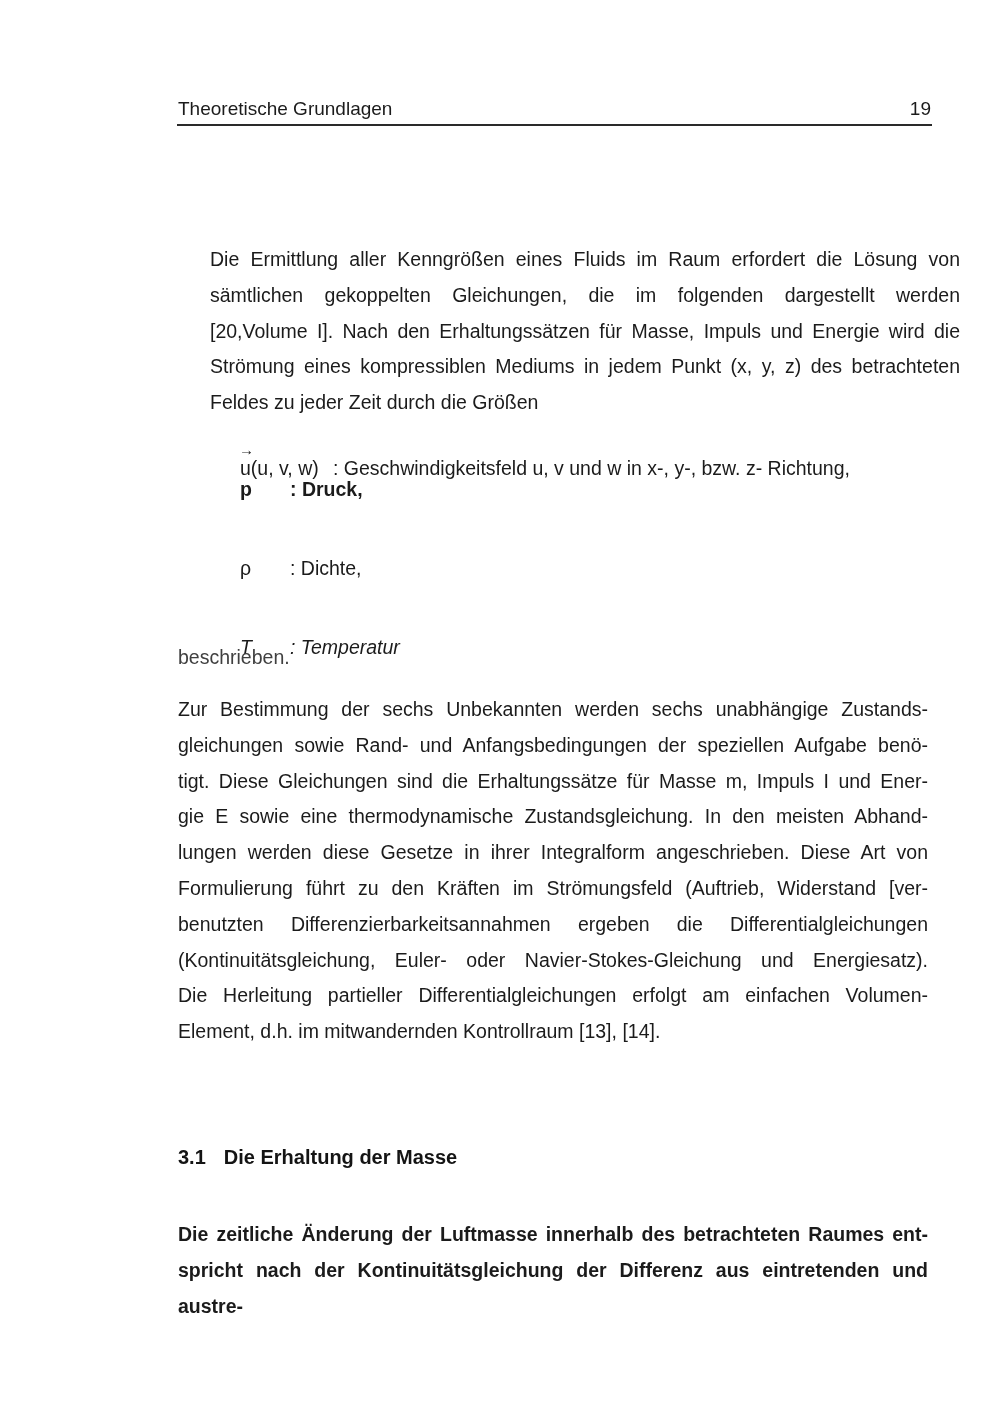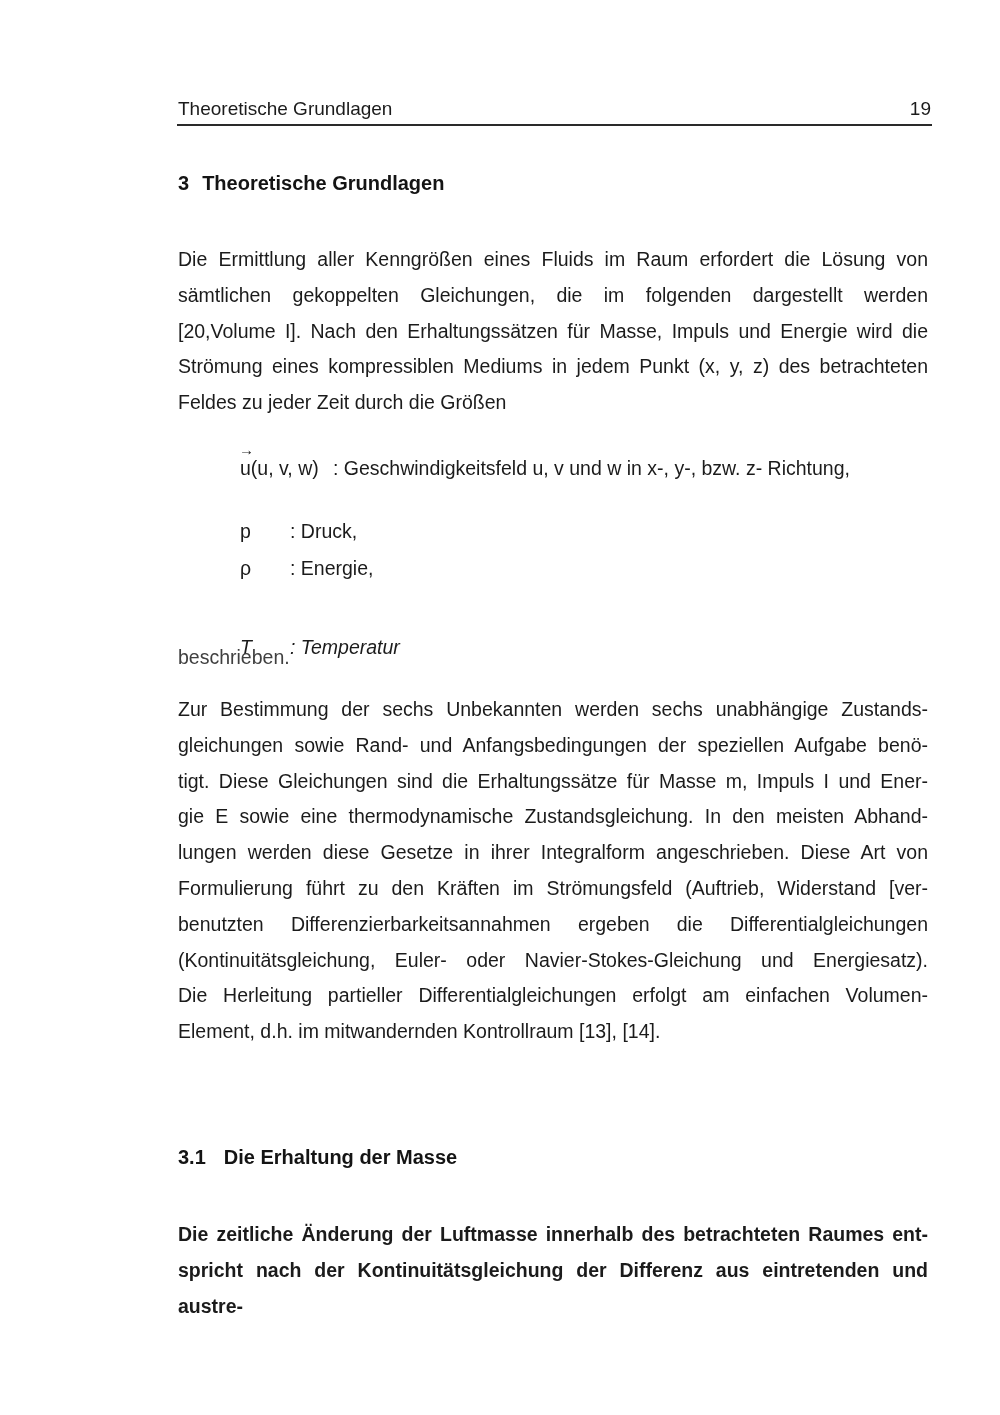--- a/index.html
+++ b/index.html
@@ -64,34 +64,34 @@
     color: #1b1b1b;
   }
   .para .jline {
     text-align: justify;
     text-align-last: justify;
   }
   .para .jline.last {
     text-align: justify;
     text-align-last: left;
   }
-  .para1 { top: 242px; }
+  .para1 { top: 242px; margin-left: 32px; }
   .para2 { top: 692px; }
   .para3 { top: 1217px; font-weight: bold; }
   
   .def-row {
     position: absolute;
     left: 240px;
     font-size: 19.5px;
     line-height: 23px;
     white-space: nowrap;
     color: #1b1b1b;
   }
   .def-row-u   { top: 457px; }
-  .def-row-p   { top: 520px; }
+  .def-row-p   { top: 478px; font-weight: bold; }
   .def-row-rho { top: 557px; }
   .def-row-T   { top: 636px; font-style: italic; }
   .def-symbol {
     display: inline-block;
     min-width: 50px;
   }
   .def-row-u .def-symbol { min-width: 93px; }
   .sym-anchor { position: relative; display: inline-block; }
   .vector-arrow {
     position: absolute;
@@ -114,42 +114,39 @@
 <body>
 
 <div class="page">
 
   <div class="running-header">
     <span>Theoretische Grundlagen</span>
     <span>19</span>
   </div>
   <div class="header-rule"></div>
 
-  <div class="chapter-heading">
-    <span class="h-num">3</span><span>Theoretische Grundlagen</span>
-  </div>
 
   <div class="para para1">
     <div class="jline">Die Ermittlung aller Kenngrößen eines Fluids im Raum erfordert die Lösung von</div>
     <div class="jline">sämtlichen gekoppelten Gleichungen, die im folgenden dargestellt werden</div>
     <div class="jline">[20,Volume I]. Nach den Erhaltungssätzen für Masse, Impuls und Energie wird die</div>
     <div class="jline">Strömung eines kompressiblen Mediums in jedem Punkt (x, y, z) des betrachteten</div>
     <div class="jline last">Feldes  zu jeder Zeit durch die Größen</div>
   </div>
 
   <div class="def-row def-row-u">
     <span class="def-symbol"><span class="sym-anchor"><span class="vector-arrow">→</span><span>u(u, v, w)</span></span></span><span>: Geschwindigkeitsfeld u, v und w in x-, y-, bzw. z- Richtung,</span>
   </div>
 
   <div class="def-row def-row-p">
     <span class="def-symbol">p</span><span>: Druck,</span>
   </div>
 
   <div class="def-row def-row-rho">
-    <span class="def-symbol">ρ</span><span>: Energie,</span>
+    <span class="def-symbol">ρ</span><span>: Dichte,</span>
   </div>
 
   <div class="def-row def-row-T">
     <span class="def-symbol">T</span><span>: Temperatur</span>
   </div>
 
   <div class="continuation">beschrieben.</div>
 
   <div class="para para2">
     <div class="jline">Zur Bestimmung der sechs Unbekannten werden sechs unabhängige Zustands-</div>

